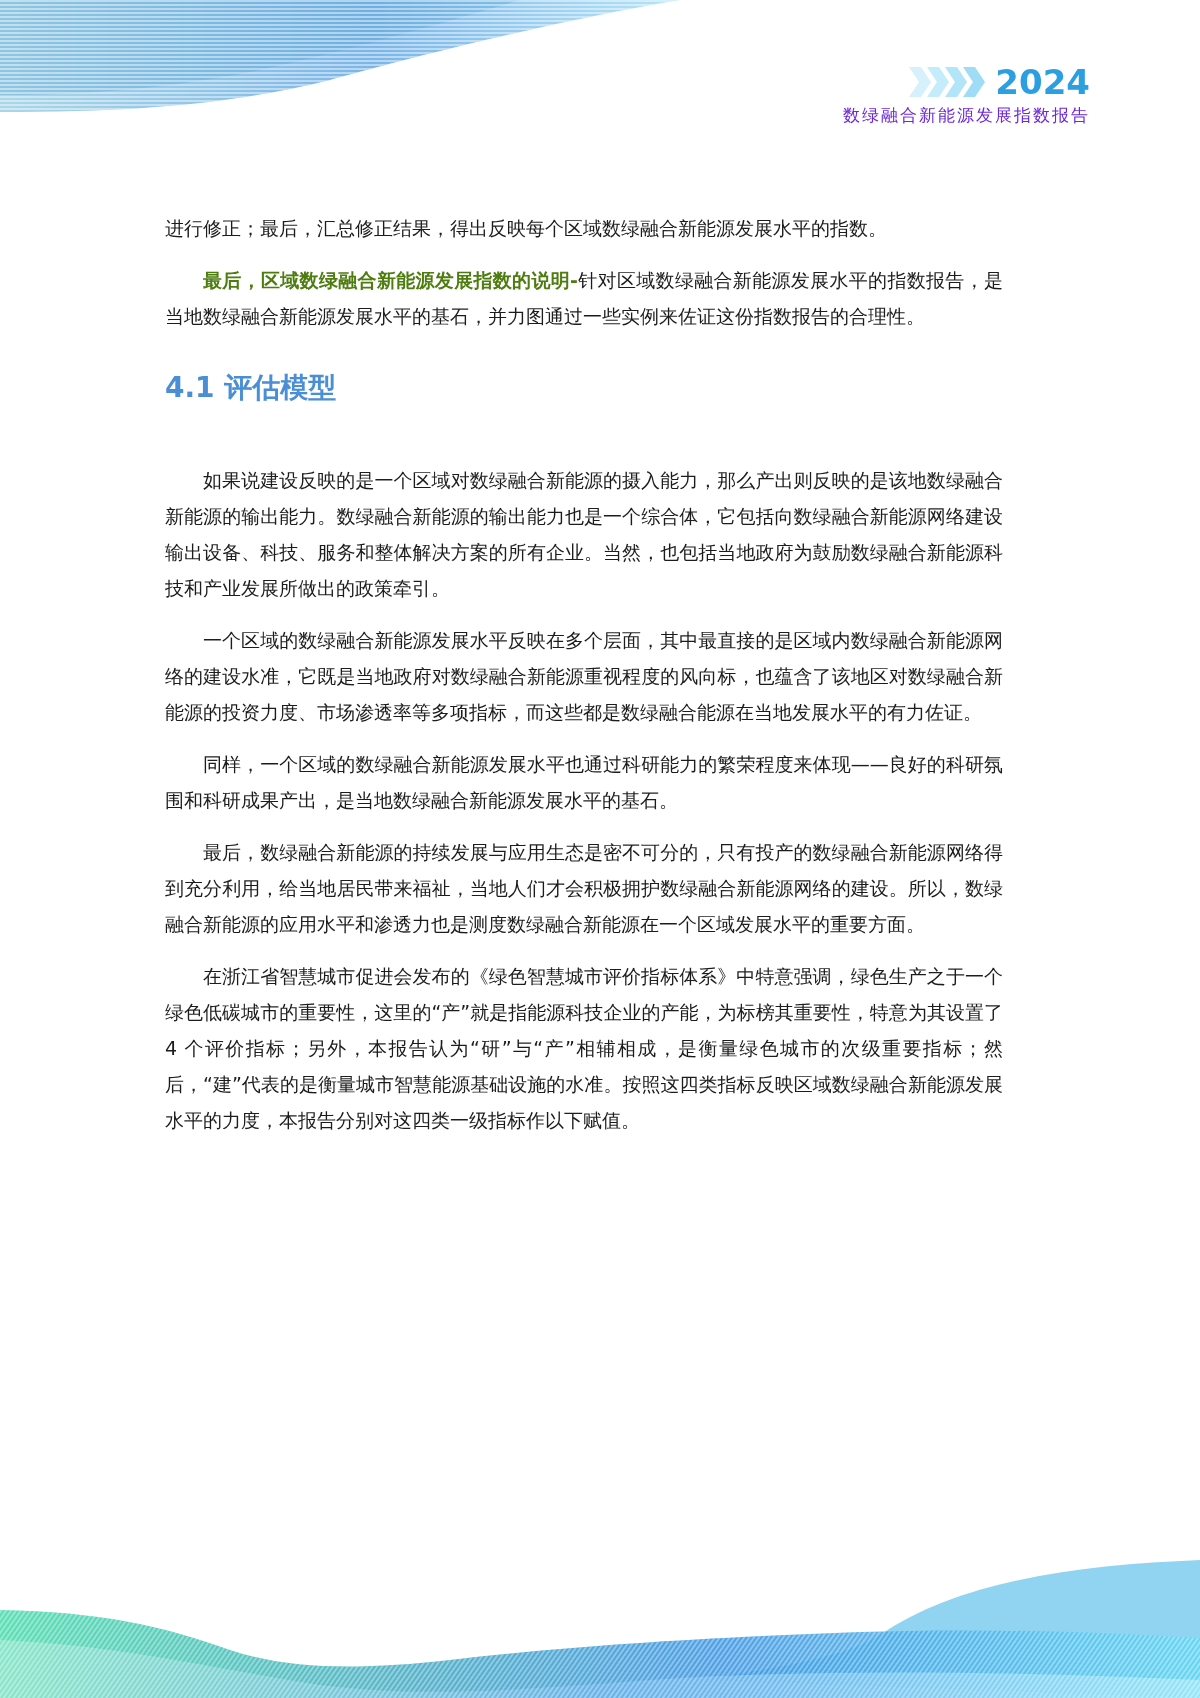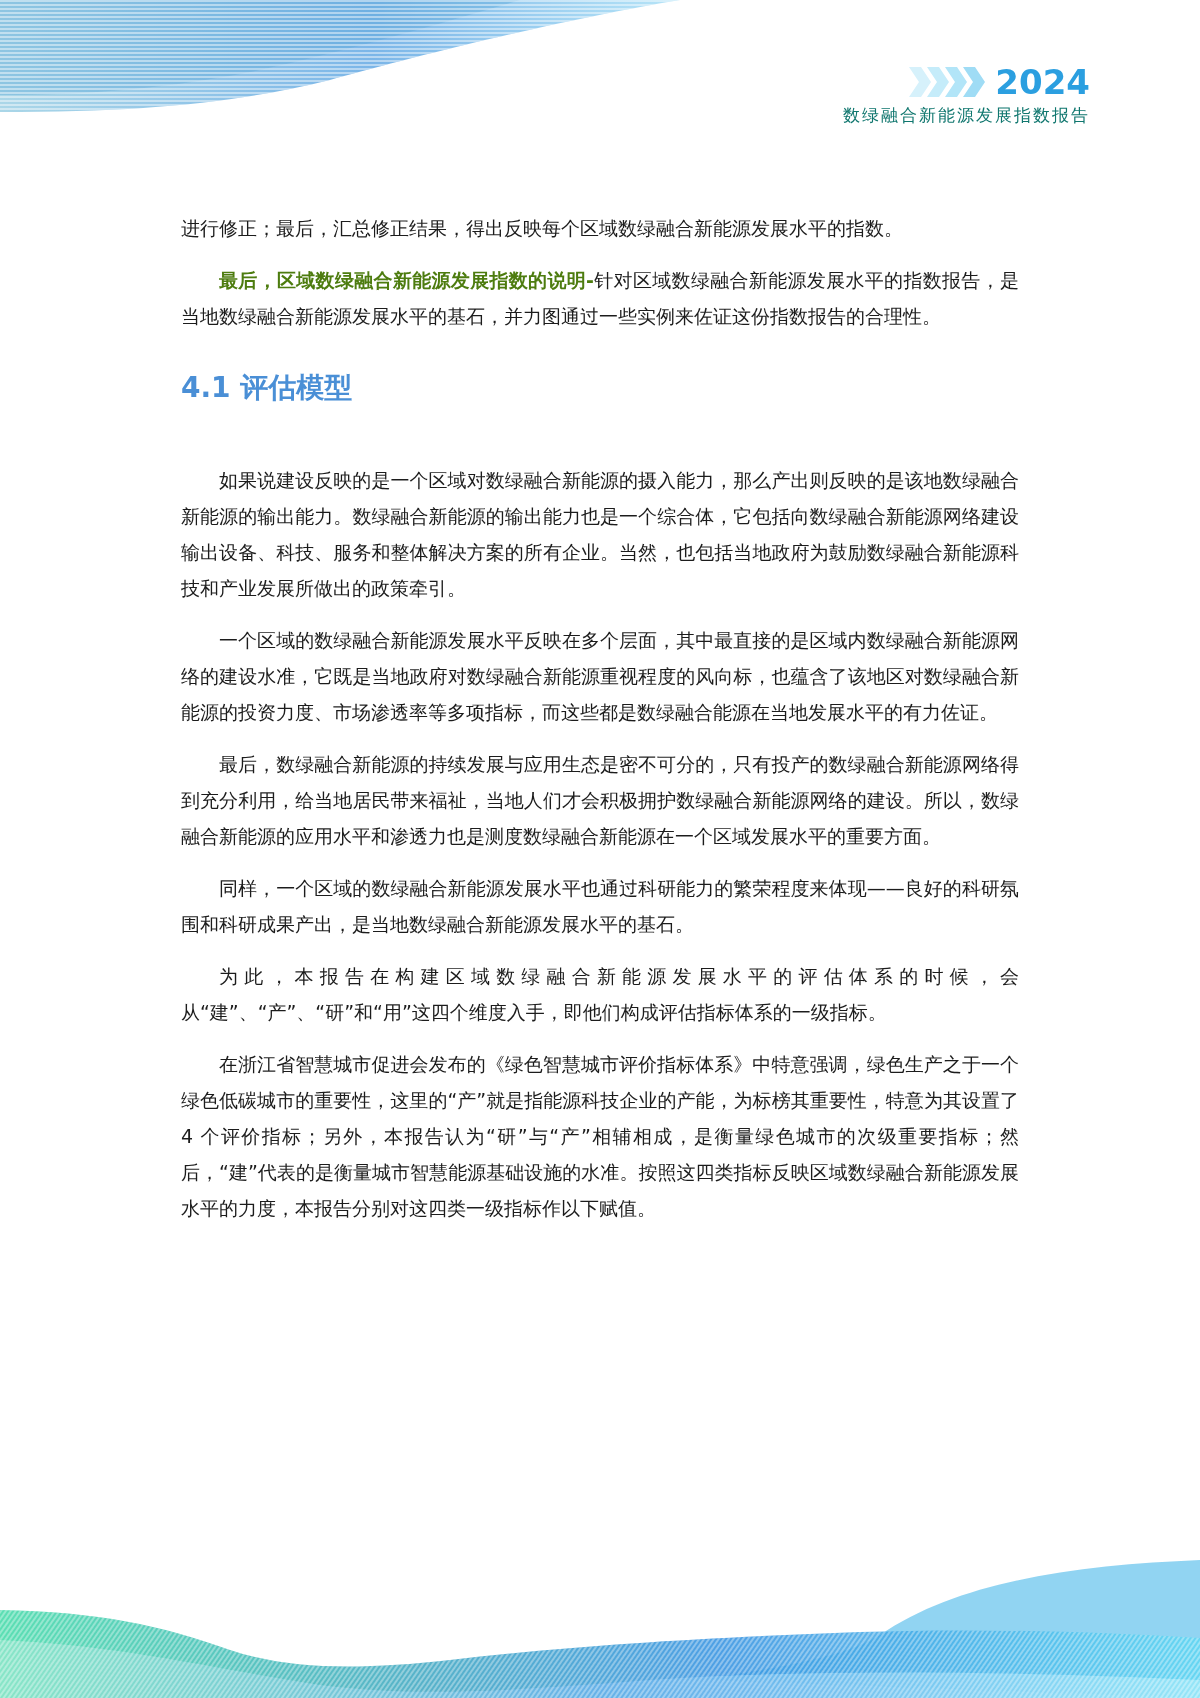--- a/index.html
+++ b/index.html
@@ -46,28 +46,28 @@
     .year {
       font-family: "DejaVu Sans", "Liberation Sans", sans-serif;
       font-weight: bold;
       font-size: 34px;
       color: #2b9fe0;
       letter-spacing: 0px;
       line-height: 40px;
     }
     .report-name {
       font-size: 17px;
-      color: #0f766e;
+      color: #6d28d9;
       letter-spacing: 2px;
       margin-top: 2px;
       line-height: 22px;
     }
     .content {
       position: absolute;
-      left: 181px;
+      left: 165px;
       top: 210px;
       width: 838px;
       font-size: 19px;
       line-height: 36px;
       color: #1c1c1c;
       text-align: justify;
     }
     .content p {
       margin: 0 0 16px 0;
     }
@@ -121,23 +121,22 @@
 </div>
 
 <div class="content">
   <p>进行修正；最后，汇总修正结果，得出反映每个区域数绿融合新能源发展水平的指数。</p>
   <p class="indent"><span class="bold">最后，区域数绿融合新能源发展指数的说明-</span><span>针对区域数绿融合新能源发展水平的指数报告，是当地数绿融合新能源发展水平的基石，并力图通过一些实例来佐证这份指数报告的合理性。</span></p>
 
   <div class="section-heading">4.1 评估模型</div>
 
   <p class="indent">如果说建设反映的是一个区域对数绿融合新能源的摄入能力，那么产出则反映的是该地数绿融合新能源的输出能力。数绿融合新能源的输出能力也是一个综合体，它包括向数绿融合新能源网络建设输出设备、科技、服务和整体解决方案的所有企业。当然，也包括当地政府为鼓励数绿融合新能源科技和产业发展所做出的政策牵引。</p>
   <p class="indent">一个区域的数绿融合新能源发展水平反映在多个层面，其中最直接的是区域内数绿融合新能源网络的建设水准，它既是当地政府对数绿融合新能源重视程度的风向标，也蕴含了该地区对数绿融合新能源的投资力度、市场渗透率等多项指标，而这些都是数绿融合能源在当地发展水平的有力佐证。</p>
+  <p class="indent">同样，一个区域的数绿融合新能源发展水平也通过科研能力的繁荣程度来体现——良好的科研氛围和科研成果产出，是当地数绿融合新能源发展水平的基石。</p>
   <p class="indent">最后，数绿融合新能源的持续发展与应用生态是密不可分的，只有投产的数绿融合新能源网络得到充分利用，给当地居民带来福祉，当地人们才会积极拥护数绿融合新能源网络的建设。所以，数绿融合新能源的应用水平和渗透力也是测度数绿融合新能源在一个区域发展水平的重要方面。</p>
-  <p class="indent">同样，一个区域的数绿融合新能源发展水平也通过科研能力的繁荣程度来体现——良好的科研氛围和科研成果产出，是当地数绿融合新能源发展水平的基石。</p>
-  <p class="indent">为此，本报告在构建区域数绿融合新能源发展水平的评估体系的时候，会从“建”、“产”、“研”和“用”这四个维度入手，即他们构成评估指标体系的一级指标。</p>
   <p class="indent">在浙江省智慧城市促进会发布的《绿色智慧城市评价指标体系》中特意强调，绿色生产之于一个绿色低碳城市的重要性，这里的“产”就是指能源科技企业的产能，为标榜其重要性，特意为其设置了 4 个评价指标；另外，本报告认为“研”与“产”相辅相成，是衡量绿色城市的次级重要指标；然后，“建”代表的是衡量城市智慧能源基础设施的水准。按照这四类指标反映区域数绿融合新能源发展水平的力度，本报告分别对这四类一级指标作以下赋值。</p>
 </div>
 
 <svg class="deco-bottom" viewBox="0 0 1200 178" xmlns="http://www.w3.org/2000/svg">
   <defs>
     <linearGradient id="gBot" x1="0" y1="0" x2="1" y2="0">
       <stop offset="0" stop-color="#3fd9a6"></stop>
       <stop offset="0.35" stop-color="#3aa5c0"></stop>
       <stop offset="0.6" stop-color="#2f8fe0"></stop>
       <stop offset="1" stop-color="#5fd6f2"></stop>

